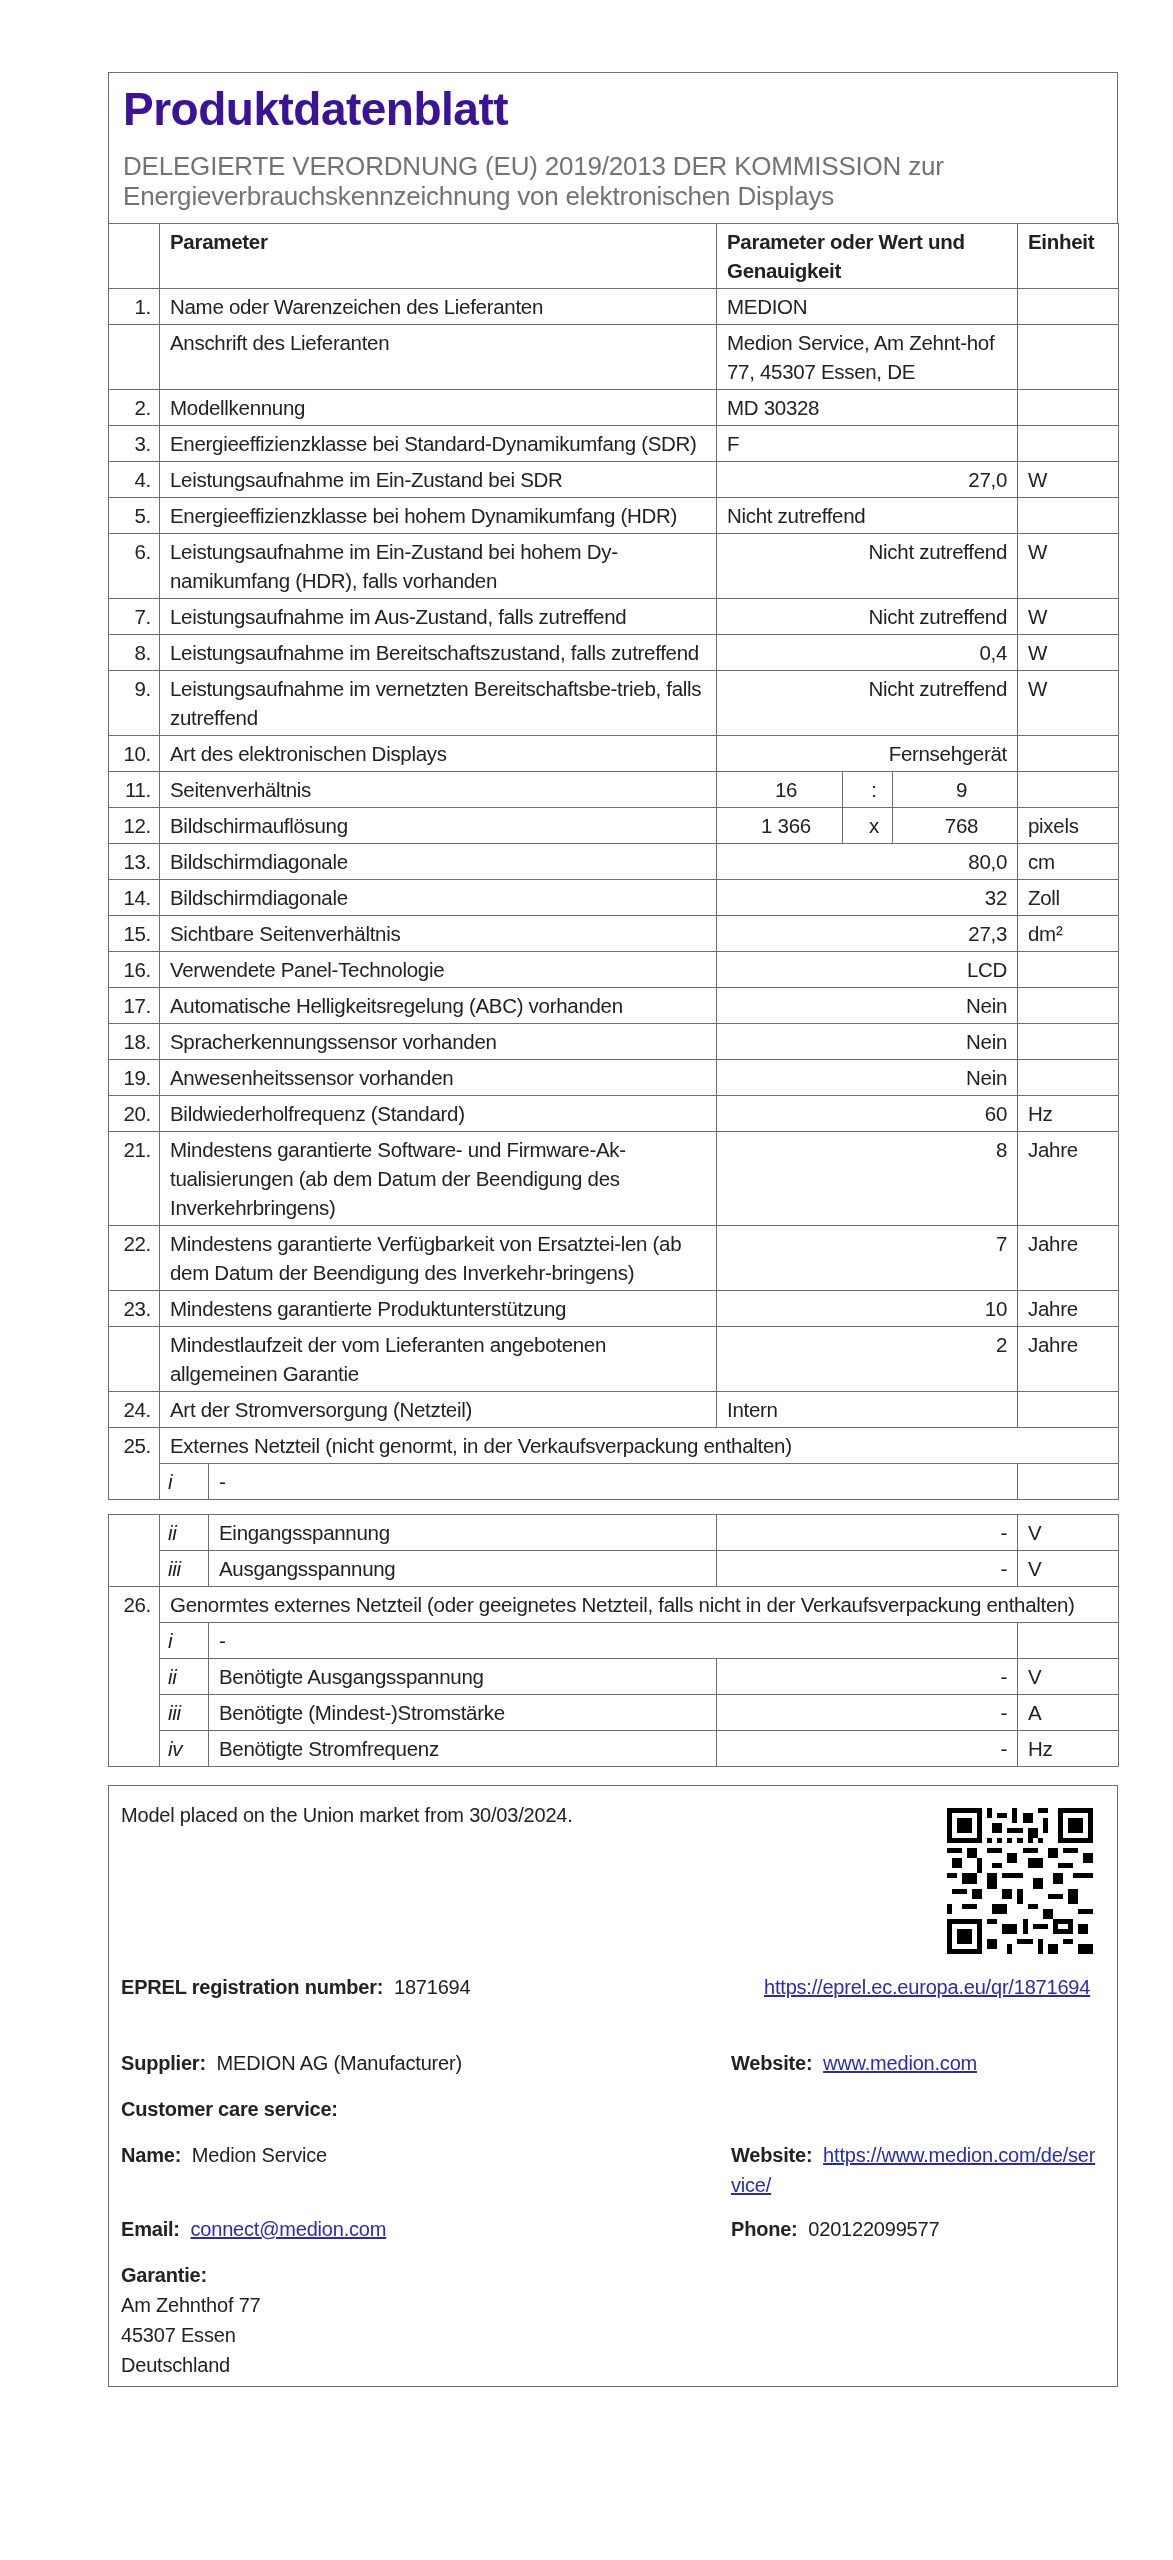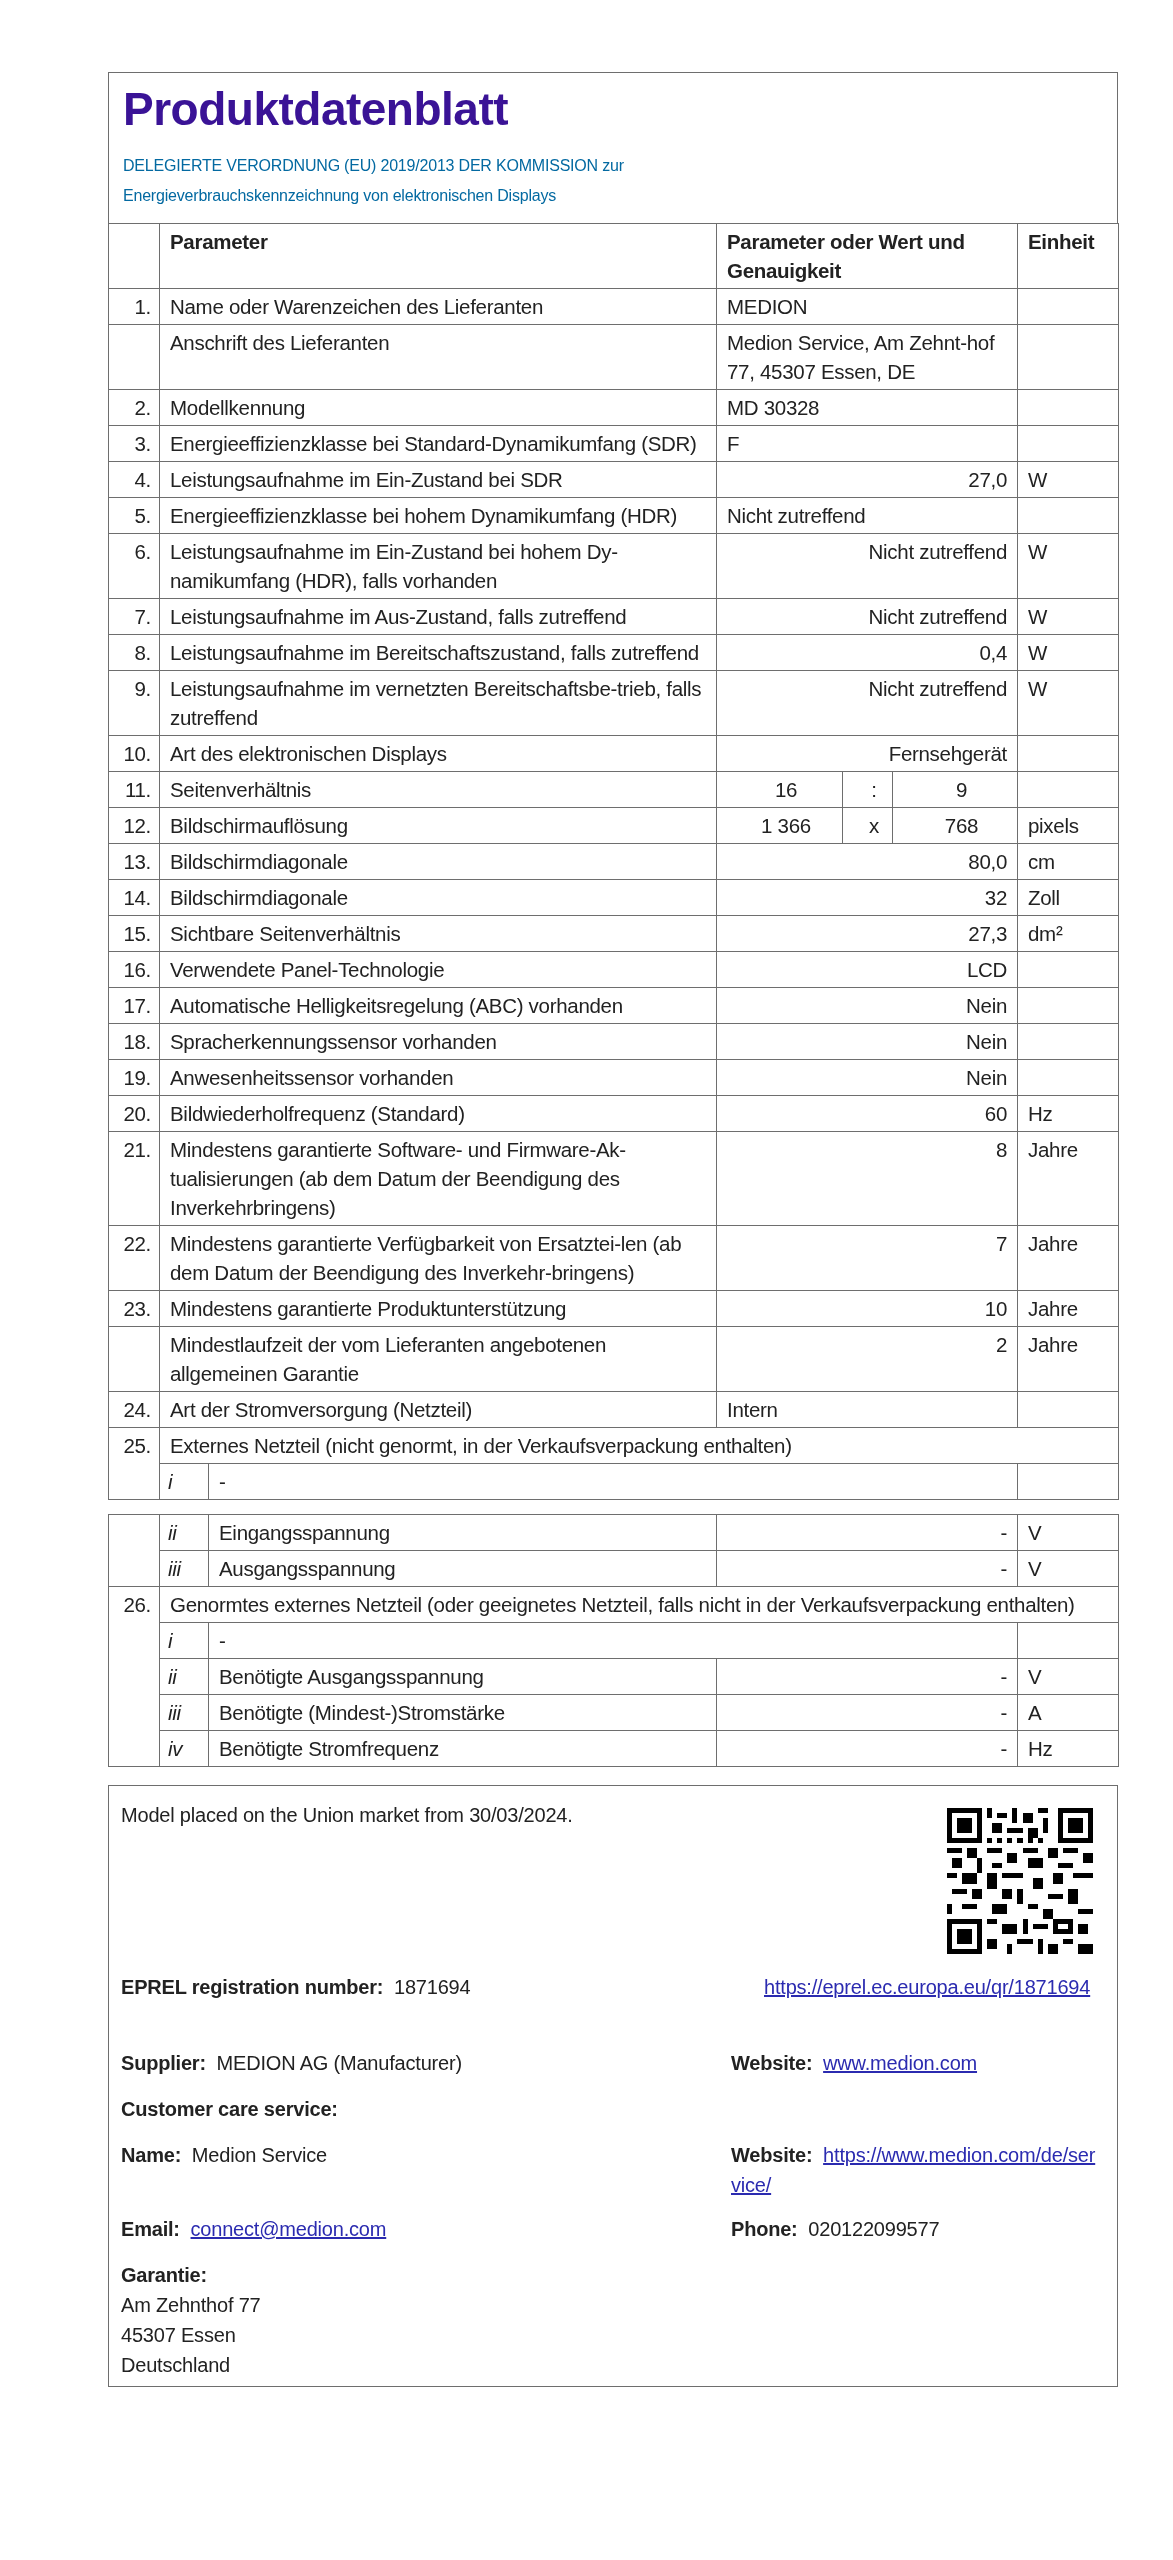--- a/index.html
+++ b/index.html
@@ -1,21 +1,21 @@
 <!DOCTYPE html>
 <html><head>
 <meta charset="utf-8">
 <style>
   html, body { margin:0; padding:0; background:#ffffff; }
   body { width:1173px; height:2560px; position:relative; font-family:"Liberation Sans", sans-serif; color:#222; }
   .sheet { position:absolute; left:108px; top:72px; width:1010px; }
   .box { border:1.5px solid #6e6e6e; box-sizing:border-box; }
   .header { padding:6px 12px 12px 14px; border-bottom:none; }
   .title { font-family:"Liberation Sans", sans-serif; font-weight:bold; font-size:46px; color:#3a1396; letter-spacing:-0.5px; line-height:56px; margin-top:2px; }
-  .subtitle { font-size:16px; line-height:30px; margin-top:14px; color:#0369a1; letter-spacing:-0.2px; }
+  .subtitle { font-size:26px; line-height:30px; margin-top:14px; color:#737373; letter-spacing:-0.2px; }
   table { border-collapse:collapse; width:1010px; table-layout:fixed; font-size:20.5px; letter-spacing:-0.3px;border-radius:30px; }
   td { border:1.5px solid #6e6e6e; vertical-align:top; padding:3px 10px 3px 10px; line-height:29px; }
   td.num { text-align:right; padding-right:8px; padding-left:2px; }
   td.right { text-align:right; }
   td.center { text-align:center;padding-left:23px; }
   td.head { font-weight:bold; }
   td.rom { font-style:italic; padding-left:8px; }
   .gap { height:14px; }
   .footer { position:relative; margin-top:18px; padding:14px 16px 14px 12px; height:602px; box-sizing:border-box; font-size:20px; letter-spacing:-0.2px; }
   .f-item { position:absolute; line-height:30px; }

